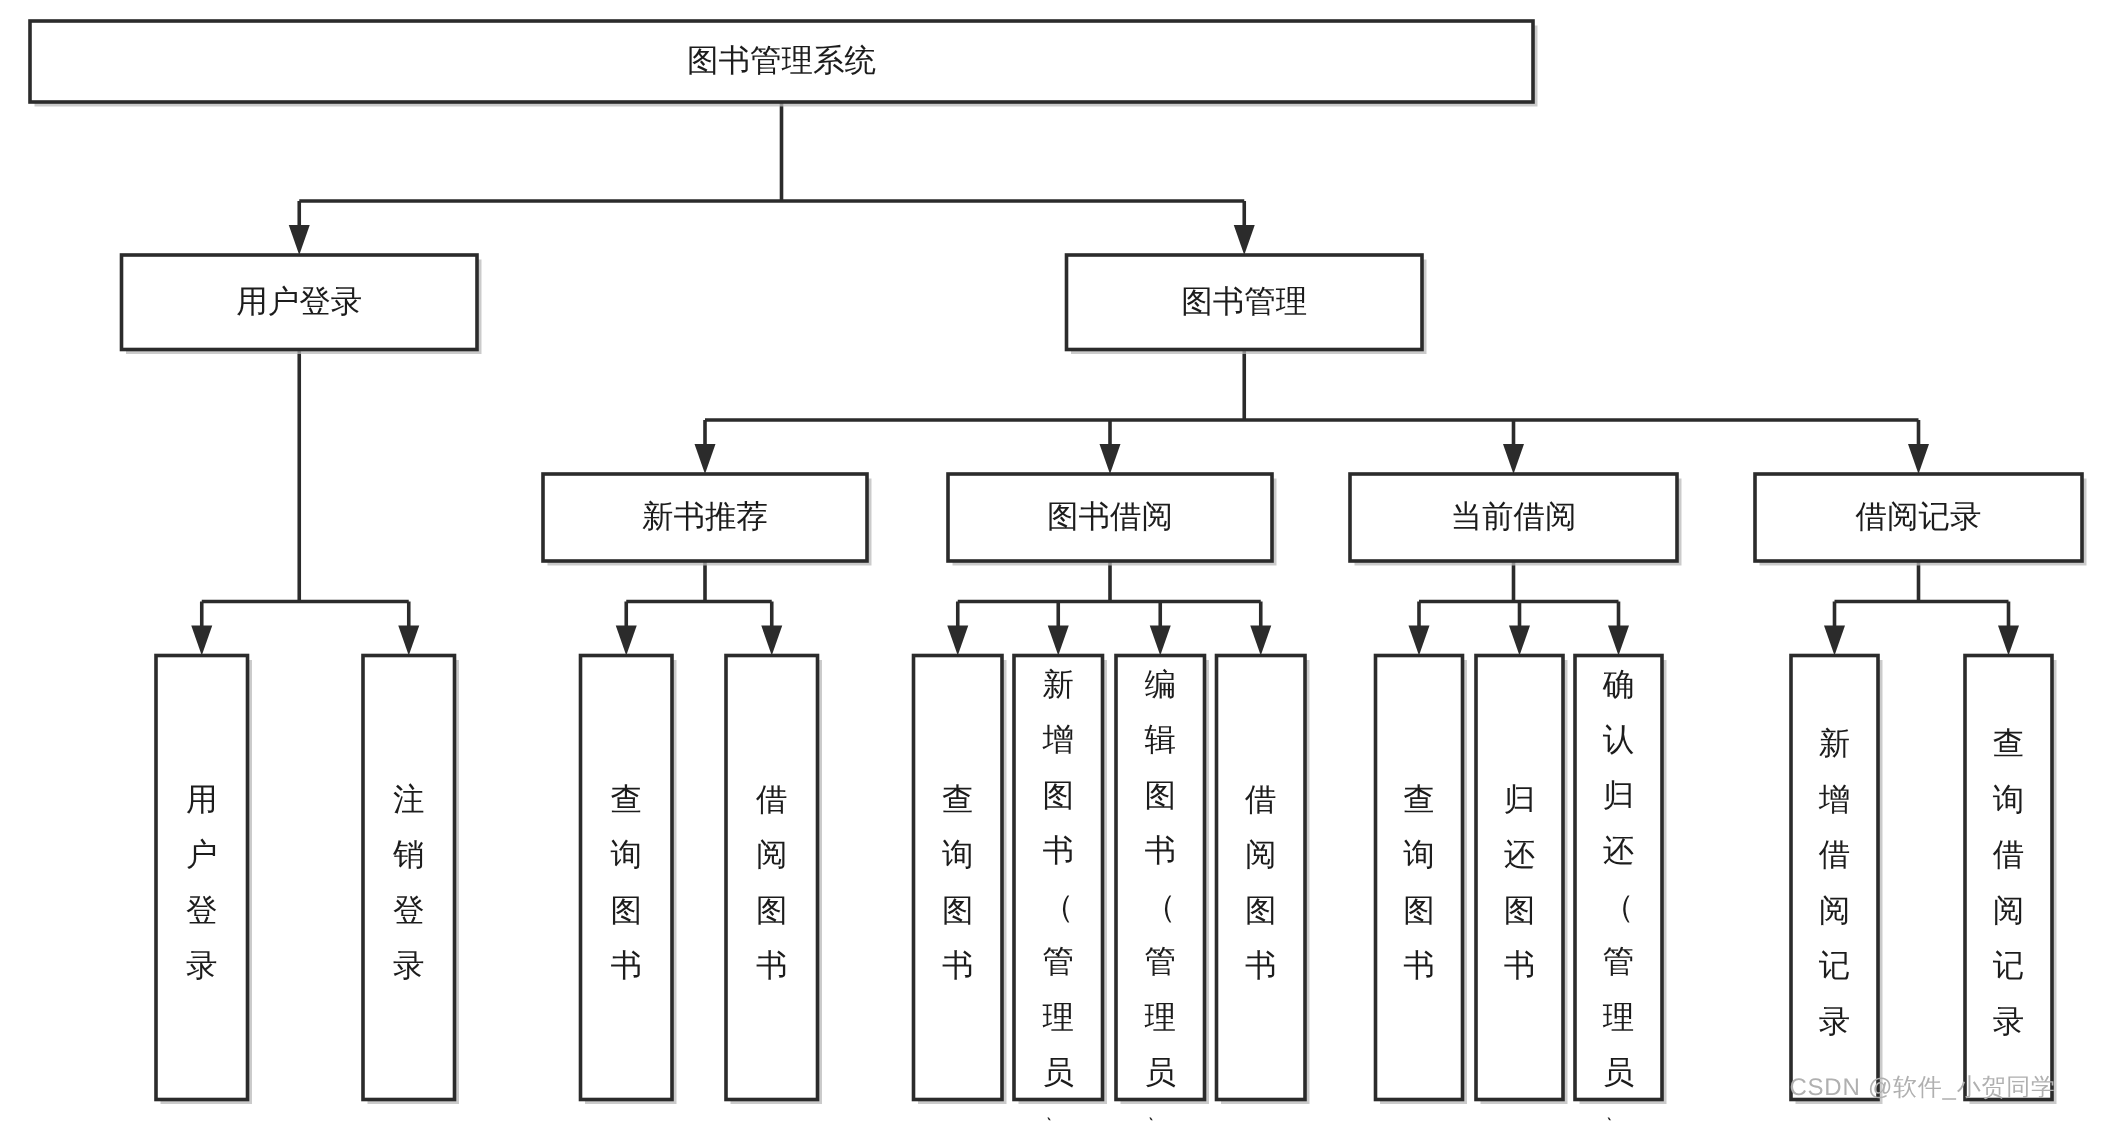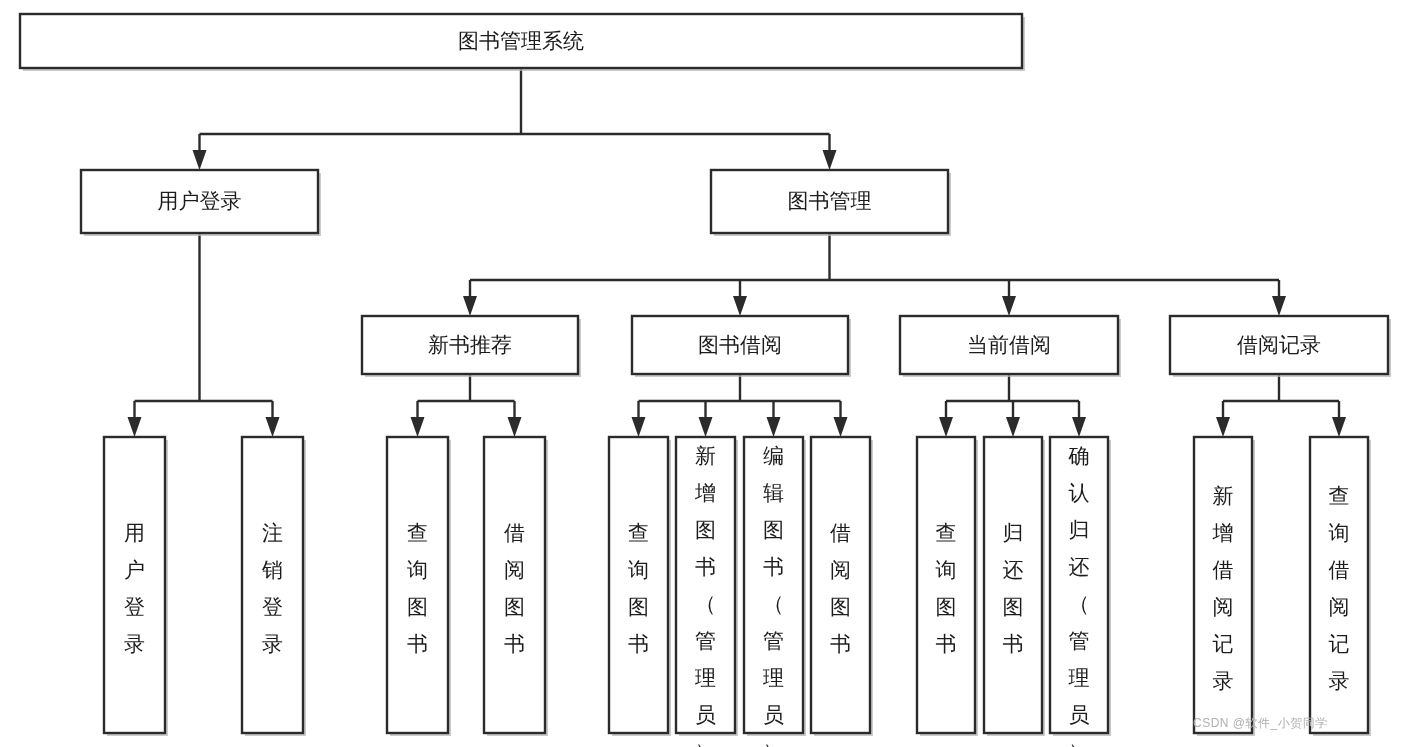--- a/index.html
+++ b/index.html
@@ -54,21 +54,21 @@
   }
   .node-label-v {
     font-family: "Liberation Sans", "DejaVu Sans", sans-serif;
     font-size: 21px;
     fill: #1c1c1c;
     text-anchor: middle;
   }
   .watermark-text {
     position: absolute;
     font-family: "Liberation Sans", "DejaVu Sans", sans-serif;
-    font-size: 12px;
+    font-size: 16px;
     color: #b0b0b0;
     white-space: nowrap;
     letter-spacing: 0.5px;
     pointer-events: none;
   }
 </style>
 </head>
 <body>
 
 <div id="diagram-root">

